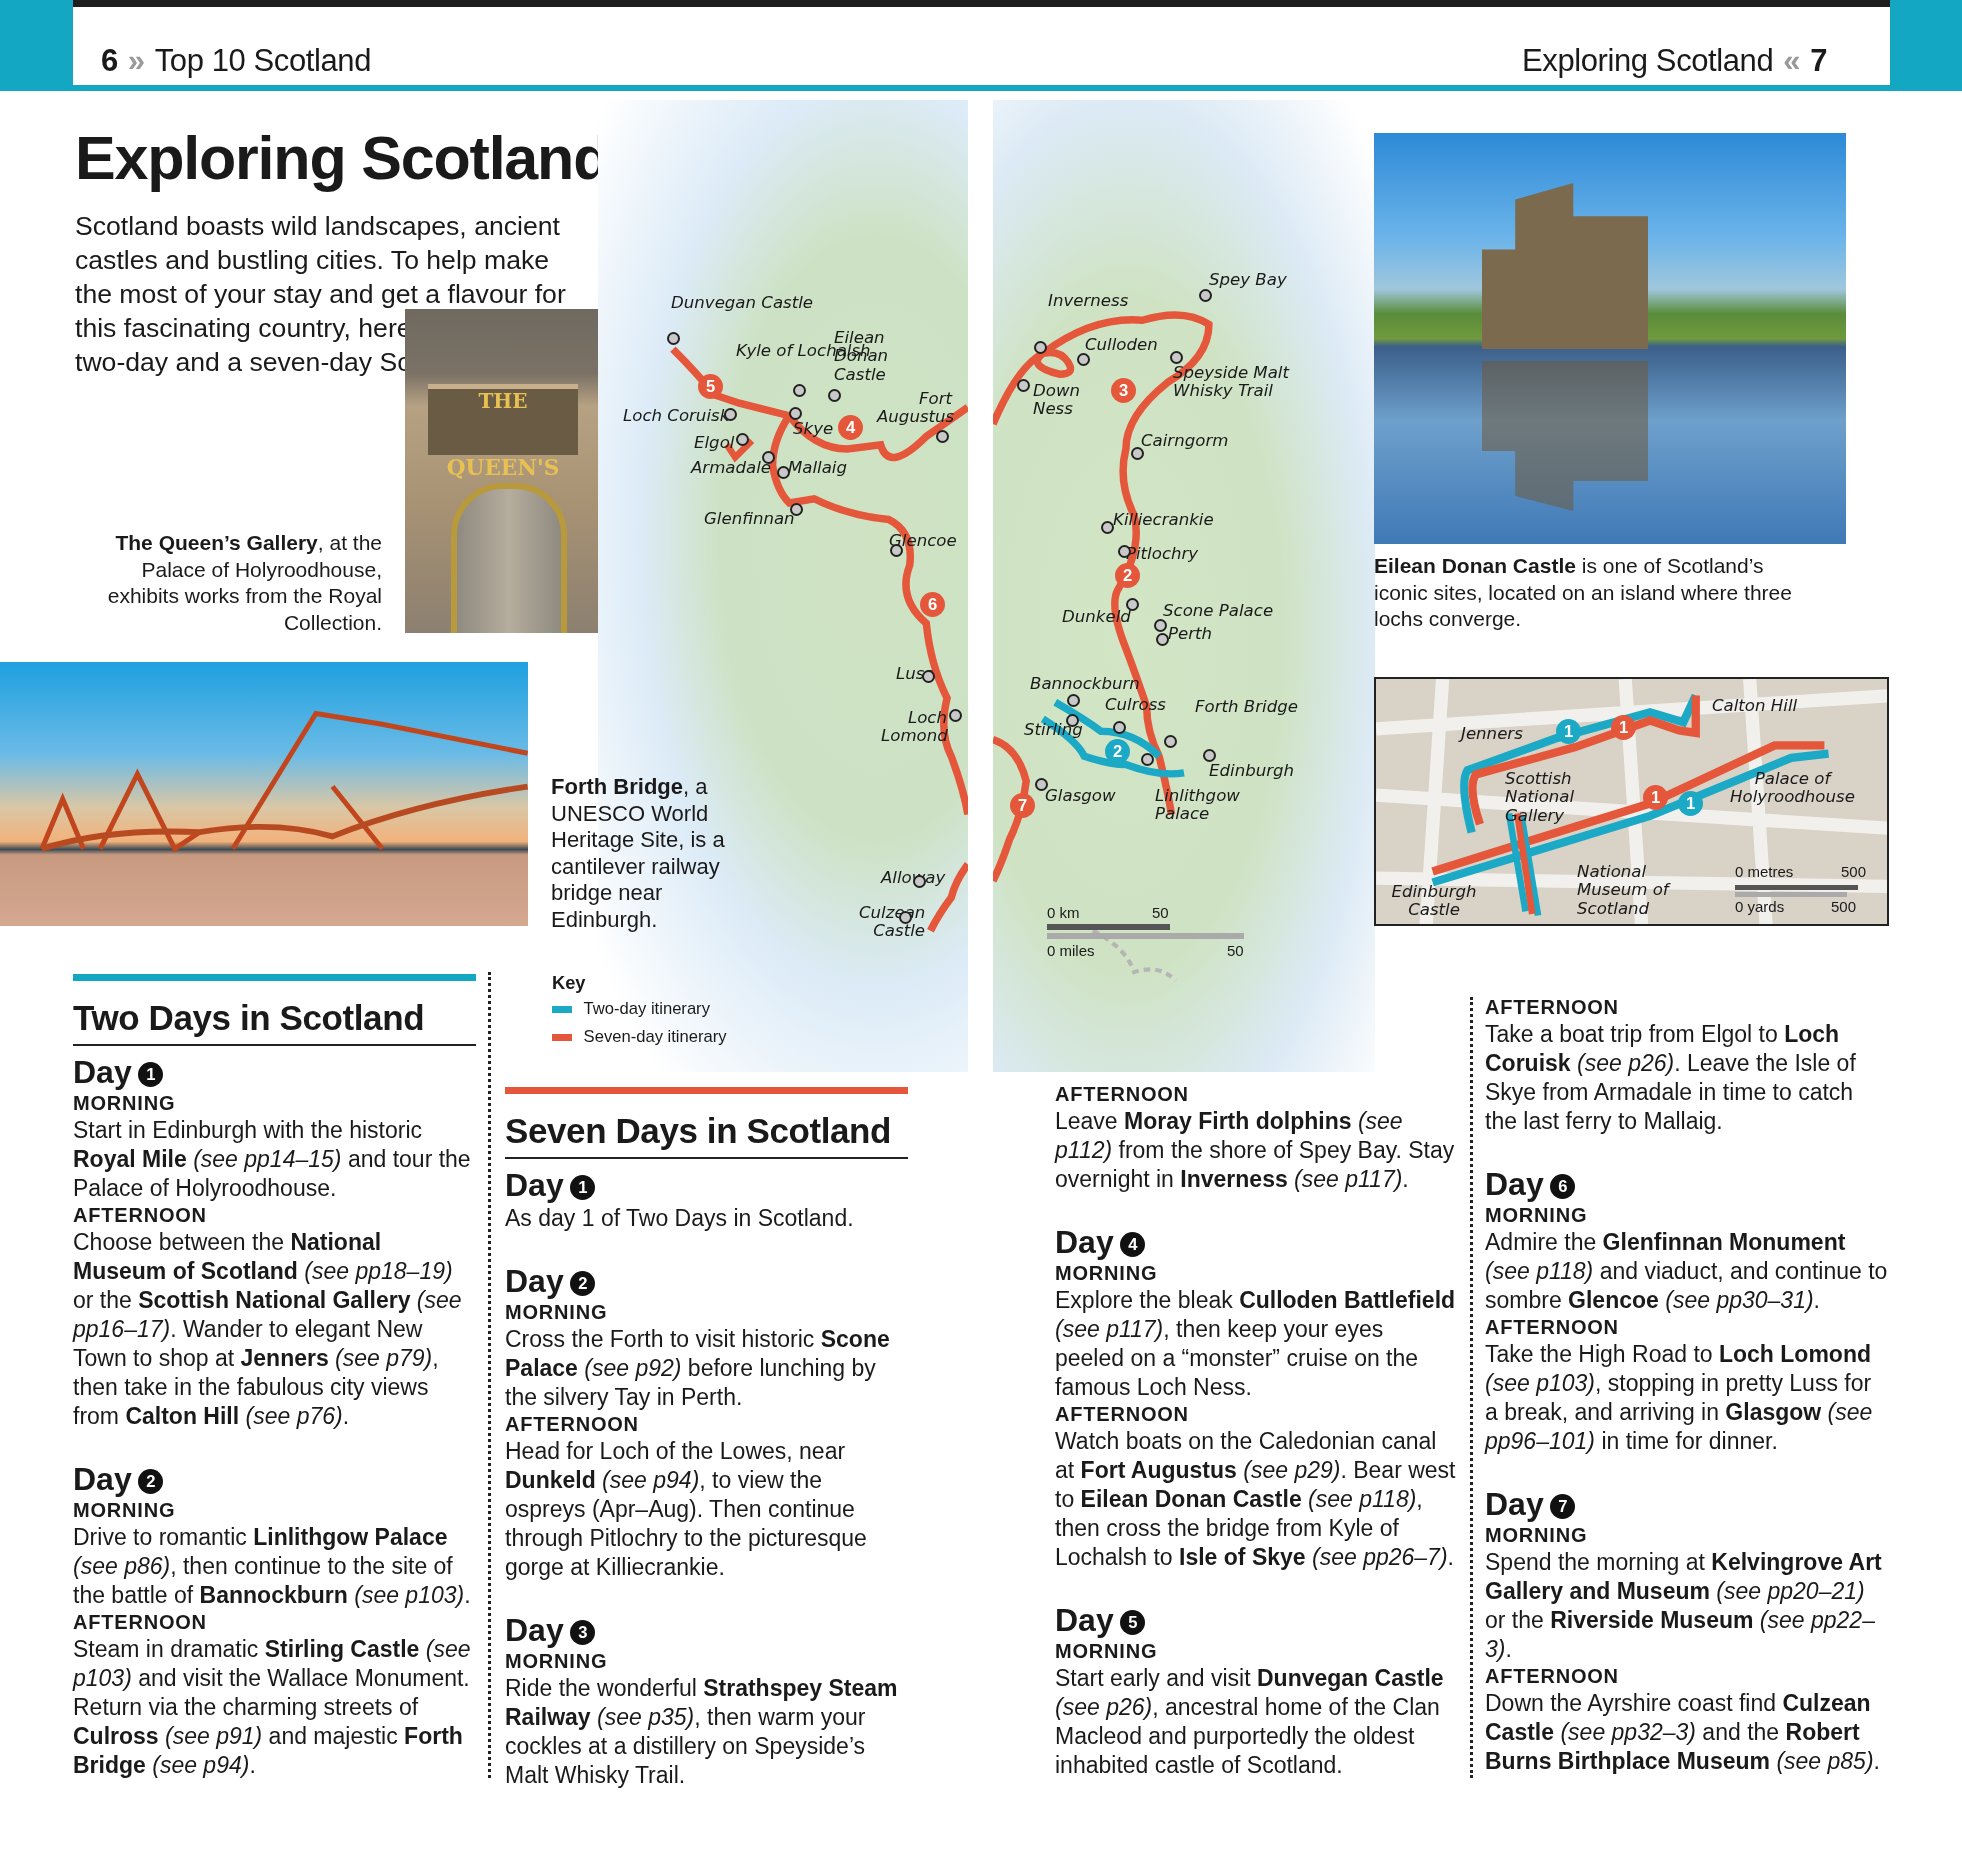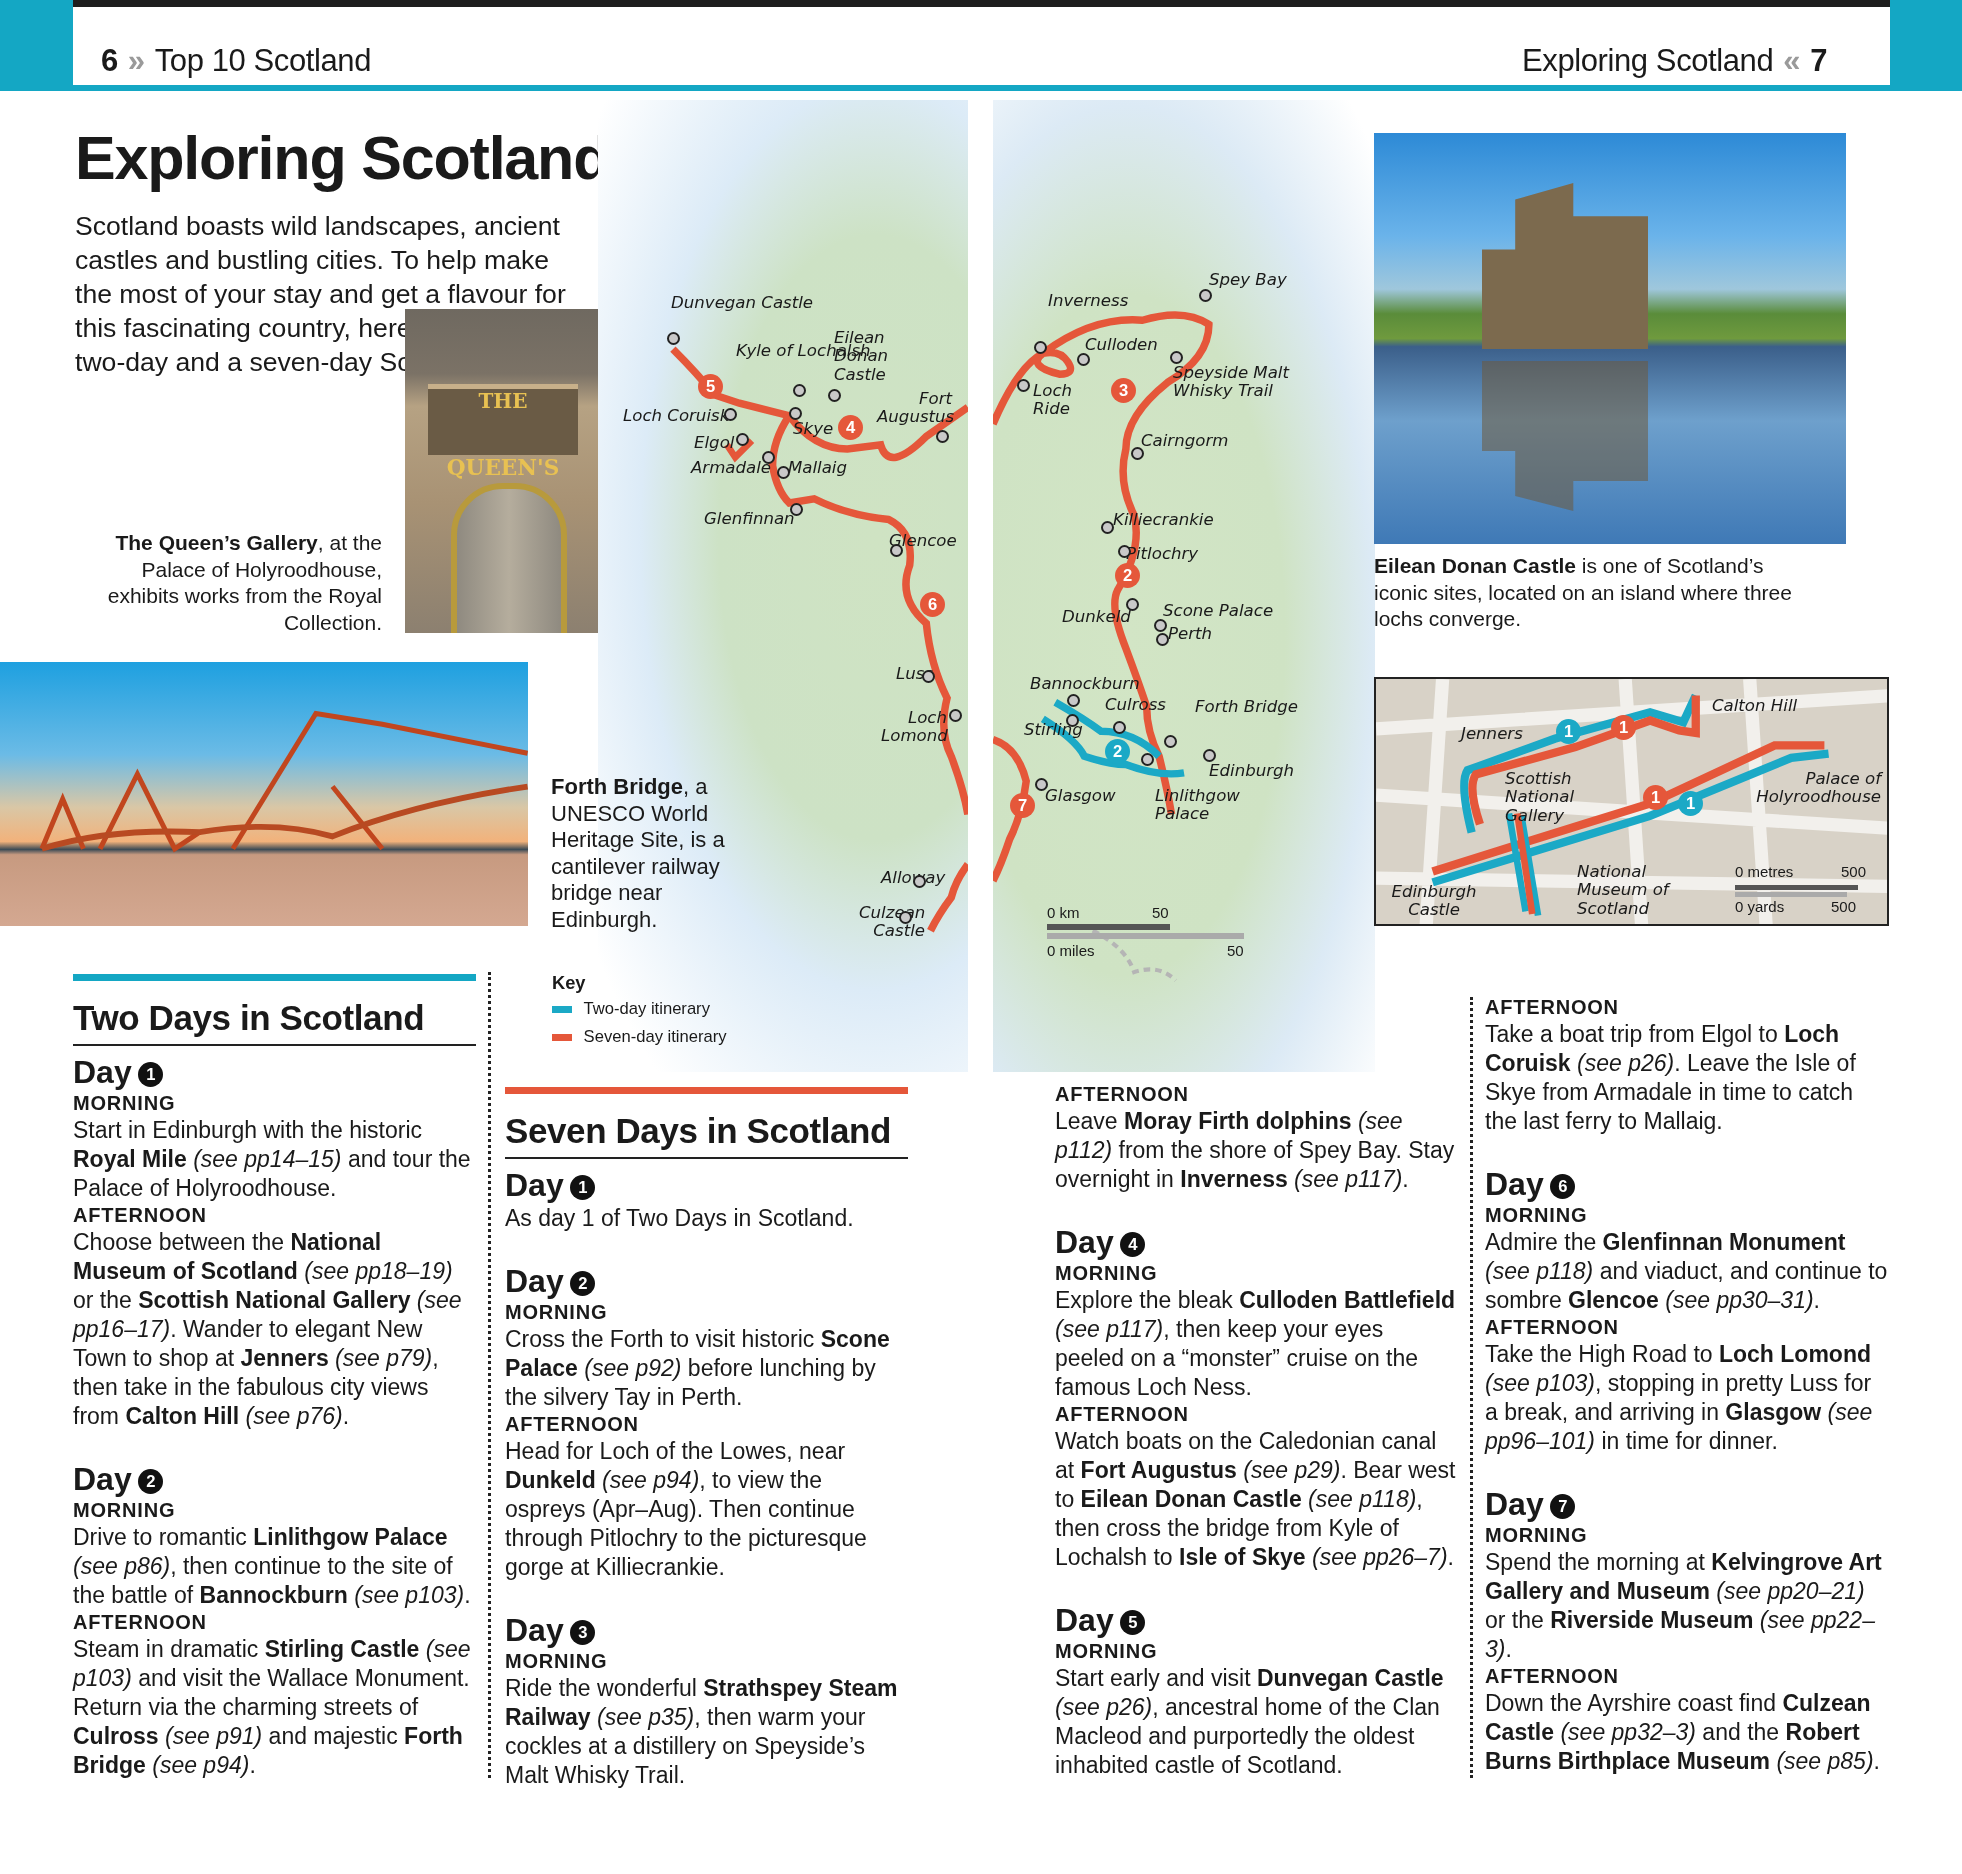--- a/index.html
+++ b/index.html
@@ -135,21 +135,21 @@
   <div class="map-dot" style="left:913px;top:875px;"></div>
   <div class="map-label" style="left:859px;top:904px;white-space:normal;width:66px;text-align:right;">Culzean Castle</div>
   <div class="map-dot" style="left:899px;top:911px;"></div>
 
   <div class="map-label" style="left:1048px;top:292px;">Inverness</div>
   <div class="map-dot" style="left:1034px;top:341px;"></div>
   <div class="map-label" style="left:1209px;top:271px;">Spey Bay</div>
   <div class="map-dot" style="left:1199px;top:289px;"></div>
   <div class="map-label" style="left:1085px;top:336px;">Culloden</div>
   <div class="map-dot" style="left:1077px;top:353px;"></div>
-  <div class="map-label" style="left:1033px;top:382px;white-space:normal;width:50px;">Loch Ride</div>
+  <div class="map-label" style="left:1033px;top:382px;white-space:normal;width:50px;">Down Ness</div>
   <div class="map-dot" style="left:1017px;top:379px;"></div>
   <div class="map-label" style="left:1173px;top:364px;white-space:normal;width:125px;">Speyside Malt Whisky Trail</div>
   <div class="map-dot" style="left:1170px;top:351px;"></div>
   <div class="map-label" style="left:1141px;top:432px;">Cairngorm</div>
   <div class="map-dot" style="left:1131px;top:447px;"></div>
   <div class="map-label" style="left:1113px;top:511px;">Killiecrankie</div>
   <div class="map-dot" style="left:1101px;top:521px;"></div>
   <div class="map-label" style="left:1126px;top:545px;">Pitlochry</div>
   <div class="map-dot" style="left:1118px;top:545px;"></div>
   <div class="map-label" style="left:1062px;top:608px;">Dunkeld</div>
@@ -234,21 +234,21 @@
     <path d="M68 245 Q200 205 330 165 L500 95 L545 90" stroke="#1ba9c6" stroke-width="10" fill="none"></path>
     <path d="M68 232 Q200 190 330 150 L480 80 L540 80" stroke="#e5573a" stroke-width="10" fill="none"></path>
     <path d="M115 185 Q100 125 110 110 L215 72 L330 40 L370 52 L385 20" stroke="#1ba9c6" stroke-width="10" fill="none"></path>
     <path d="M125 175 Q110 130 120 115 L240 82 L330 50 L365 62 L385 65 L385 20" stroke="#e5573a" stroke-width="10" fill="none"></path>
     <path d="M160 162 L180 280 M175 165 L195 285" stroke="#1ba9c6" stroke-width="8" fill="none"></path>
     <path d="M170 162 L188 283" stroke="#e5573a" stroke-width="8" fill="none"></path>
   </svg>
   <div class="map-label" style="left:336px;top:18.3px;">Calton Hill</div>
   <div class="map-label" style="left:85px;top:46px;">Jenners</div>
   <div class="map-label" style="left:129px;top:91px;white-space:normal;width:133px;">Scottish National Gallery</div>
-  <div class="map-label" style="left:372px;top:91px;white-space:normal;width:133px;text-align:right;">Palace of Holyroodhouse</div>
+  <div class="map-label" style="left:350px;top:91px;white-space:normal;width:133px;text-align:center;">Palace of Holyroodhouse</div>
   <div class="map-label" style="left:201px;top:184px;white-space:normal;width:141px;">National Museum of Scotland</div>
   <div class="map-label" style="left:12.5px;top:204px;white-space:normal;width:91px;text-align:center;">Edinburgh Castle</div>
   <div class="route-badge badge-blue" style="left:180px;top:40px;">1</div>
   <div class="route-badge badge-red" style="left:235px;top:36px;">1</div>
   <div class="route-badge badge-red" style="left:267px;top:106px;">1</div>
   <div class="route-badge badge-blue" style="left:302px;top:112px;">1</div>
   <div class="scale-label" style="left:359px;top:184px;">0 metres</div>
   <div class="scale-label" style="left:465px;top:184px;">500</div>
   <div class="abs" style="left:359px;top:206px;width:123px;height:5px;background:#555;"></div>
   <div class="abs" style="left:359px;top:213px;width:112px;height:5px;background:#aaa;"></div>

